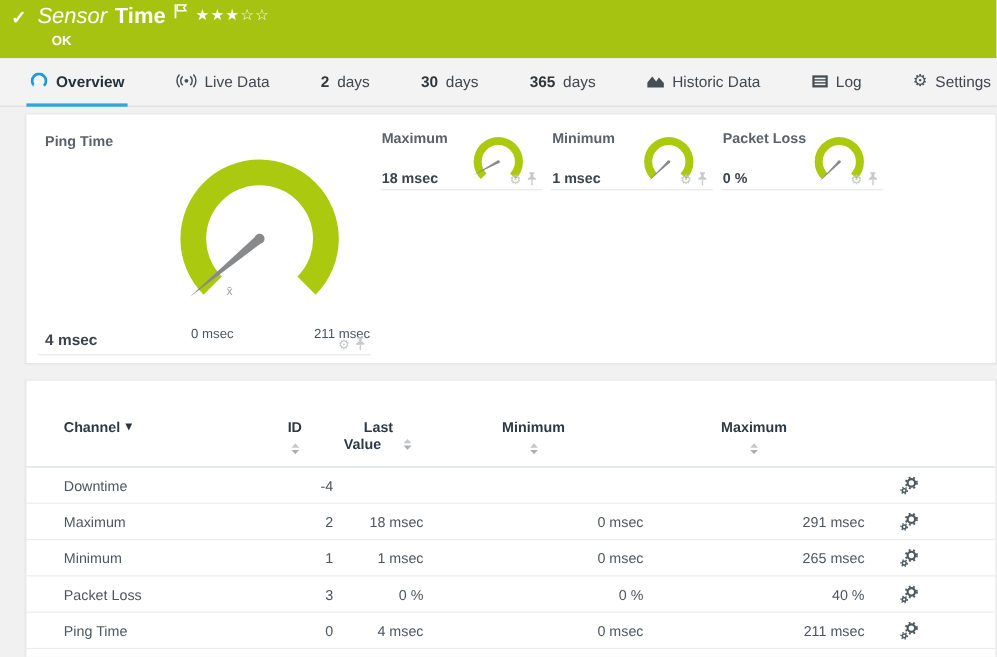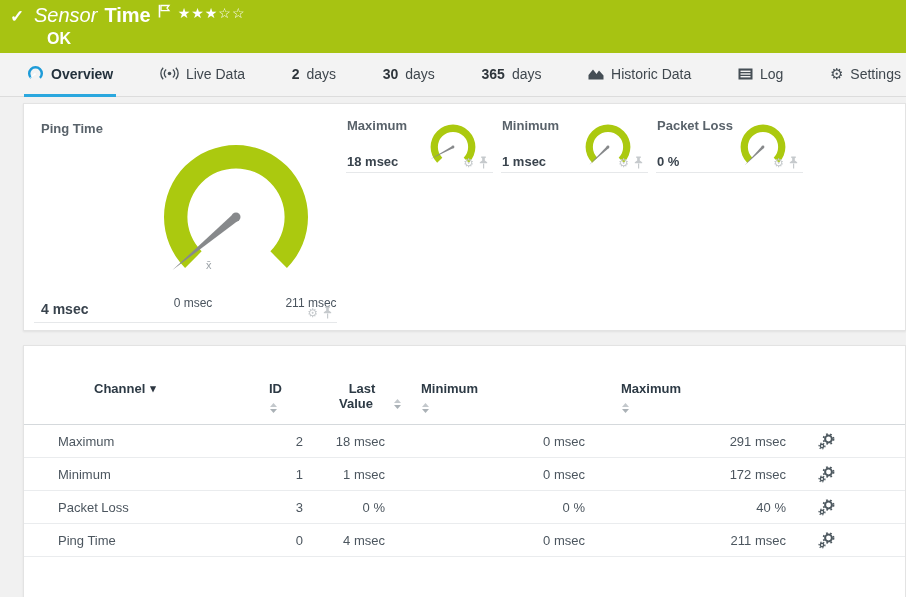--- a/index.html
+++ b/index.html
@@ -7,21 +7,21 @@
   body { font-family:"Liberation Sans", sans-serif; background:#f1f1f1; position:relative; }
 
   
   .topbar { position:absolute; left:0; top:0; width:906px; height:53px; background:#a7c312; color:#fff; }
   .check-icon { position:absolute; left:10px; top:6px; font-size:17px; font-weight:bold; }
   .title-row { position:absolute; left:34px; top:4px; font-size:20px; display:flex; align-items:center; gap:7px; }
   .title-sensor { font-style:italic; font-weight:normal;text-align:center; }
   .title-name { font-weight:bold; }
   .flag-icon { margin-top:-8px; }
   .stars { font-size:14px; letter-spacing:1px; margin-top:-6px; }
-  .status-ok { position:absolute; left:47px; top:30px; font-size:16px; font-weight:bold; }
+  .status-ok { position:absolute; left:47px; top:30px; font-size:12px; font-weight:bold; }
 
   
   .tabbar { position:absolute; left:0; top:53px; width:906px; height:44px; display:flex;
             justify-content:space-between; padding:0 2px 0 24px; background:#f3f3f3;
             border-bottom:1px solid #dcdcdc; }
   .tab { display:flex; align-items:center; gap:7px; height:44px; padding:0 3px;
          border-bottom:3px solid transparent; cursor:pointer; font-size:14px; color:#3f474e; white-space:nowrap; }
   .tab.active { border-bottom-color:#2aa7de; }
   .tab.active .tab-label { color:#23313c; font-weight:bold; }
   .tab .num { font-weight:bold; color:#2f363c; }
@@ -52,21 +52,21 @@
 
   
   .tbl { margin-top:33px; }
   .trow { display:grid; grid-template-columns:175px 70px 82px 200px 201px 1fr;
           padding-left:34px; align-items:center; height:33px; border-bottom:1px solid #eaecee;
           font-size:13px; color:#4c565f; }
   .trow-head { height:46px; align-items:start; padding-top:2px; border-bottom:1px solid #d5d9dc;
                font-weight:bold; color:#2d3a45; }
   .cell-r { text-align:right; }
   .cell-icon { text-align:right; padding-right:70px; }
-  .hcell { display:flex; gap:5px; line-height:15px;margin-left:36px; }
+  .hcell { display:flex; align-items:center; gap:5px; line-height:15px; }
   .hcell.right { justify-content:flex-end;flex-direction:column; }
   .lastval-head { display:inline-block; text-align:center; }
   .caret { color:#2c3640; font-size:11px; }
   .sort-svg { margin-top:1px; }
   .chan-gear { cursor:pointer; vertical-align:middle; }
 </style>
 </head>
 <body>
 
 <div class="topbar">
@@ -245,20 +245,35 @@
       <div class="hcell right">
         <span>Maximum</span>
         <svg class="sort-svg" width="9" height="12" viewBox="0 0 9 12">
           <path d="M4.5,1 L8,5 H1 Z" fill="#c3c8cc"></path>
             <path d="M4.5,11 L1,7 H8 Z" fill="#aab1b6"></path>
         </svg>
       </div>
       <div></div>
     </div>
 
+    <div class="trow">
+      <div>Downtime</div>
+      <div class="cell-r">-4</div>
+      <div class="cell-r"></div>
+      <div class="cell-r"></div>
+      <div class="cell-r"></div>
+      <div class="cell-icon">
+        <svg class="chan-gear" width="17" height="17" viewBox="0 0 17 17">
+          <circle cx="10.5" cy="6" r="3.4" fill="none" stroke="#4d585f" stroke-width="2"></circle>
+          <circle cx="10.5" cy="6" r="5" fill="none" stroke="#4d585f" stroke-width="1.8" stroke-dasharray="1.7 2.4"></circle>
+          <circle cx="4" cy="13" r="1.7" fill="none" stroke="#4d585f" stroke-width="1.4"></circle>
+          <circle cx="4" cy="13" r="2.9" fill="none" stroke="#4d585f" stroke-width="1.3" stroke-dasharray="1.2 1.7"></circle>
+        </svg>
+      </div>
+    </div>
 
     <div class="trow">
       <div>Maximum</div>
       <div class="cell-r">2</div>
       <div class="cell-r">18 msec</div>
       <div class="cell-r">0 msec</div>
       <div class="cell-r">291 msec</div>
       <div class="cell-icon">
         <svg class="chan-gear" width="17" height="17" viewBox="0 0 17 17">
           <circle cx="10.5" cy="6" r="3.4" fill="none" stroke="#4d585f" stroke-width="2"></circle>
@@ -267,21 +282,21 @@
           <circle cx="4" cy="13" r="2.9" fill="none" stroke="#4d585f" stroke-width="1.3" stroke-dasharray="1.2 1.7"></circle>
         </svg>
       </div>
     </div>
 
     <div class="trow">
       <div>Minimum</div>
       <div class="cell-r">1</div>
       <div class="cell-r">1 msec</div>
       <div class="cell-r">0 msec</div>
-      <div class="cell-r">172 msec</div>
+      <div class="cell-r">265 msec</div>
       <div class="cell-icon">
         <svg class="chan-gear" width="17" height="17" viewBox="0 0 17 17">
           <circle cx="10.5" cy="6" r="3.4" fill="none" stroke="#4d585f" stroke-width="2"></circle>
           <circle cx="10.5" cy="6" r="5" fill="none" stroke="#4d585f" stroke-width="1.8" stroke-dasharray="1.7 2.4"></circle>
           <circle cx="4" cy="13" r="1.7" fill="none" stroke="#4d585f" stroke-width="1.4"></circle>
           <circle cx="4" cy="13" r="2.9" fill="none" stroke="#4d585f" stroke-width="1.3" stroke-dasharray="1.2 1.7"></circle>
         </svg>
       </div>
     </div>
 

